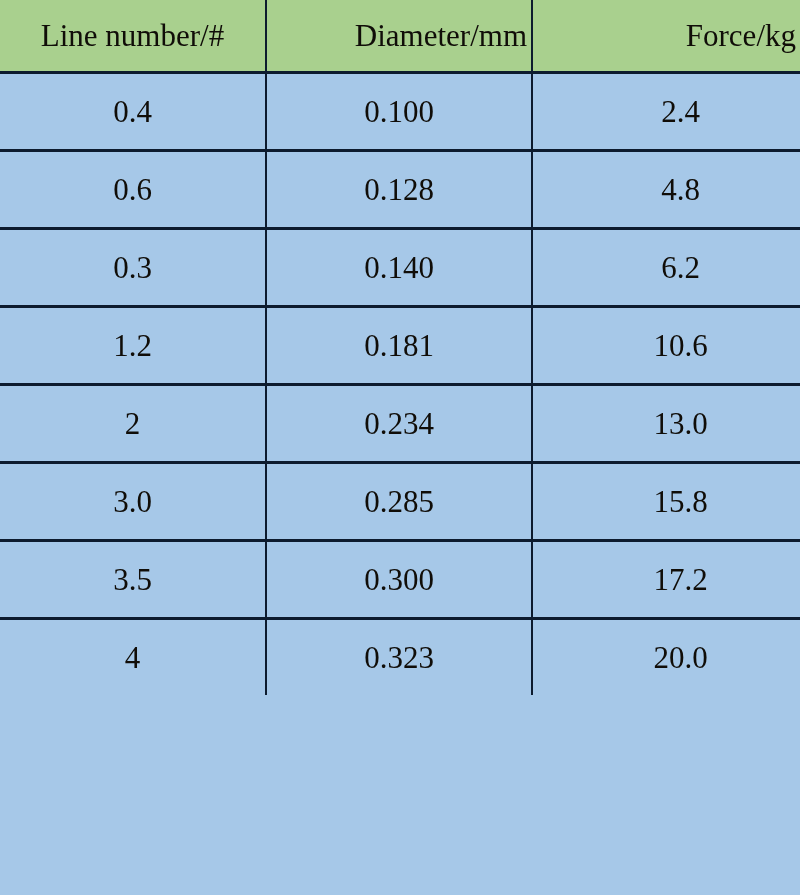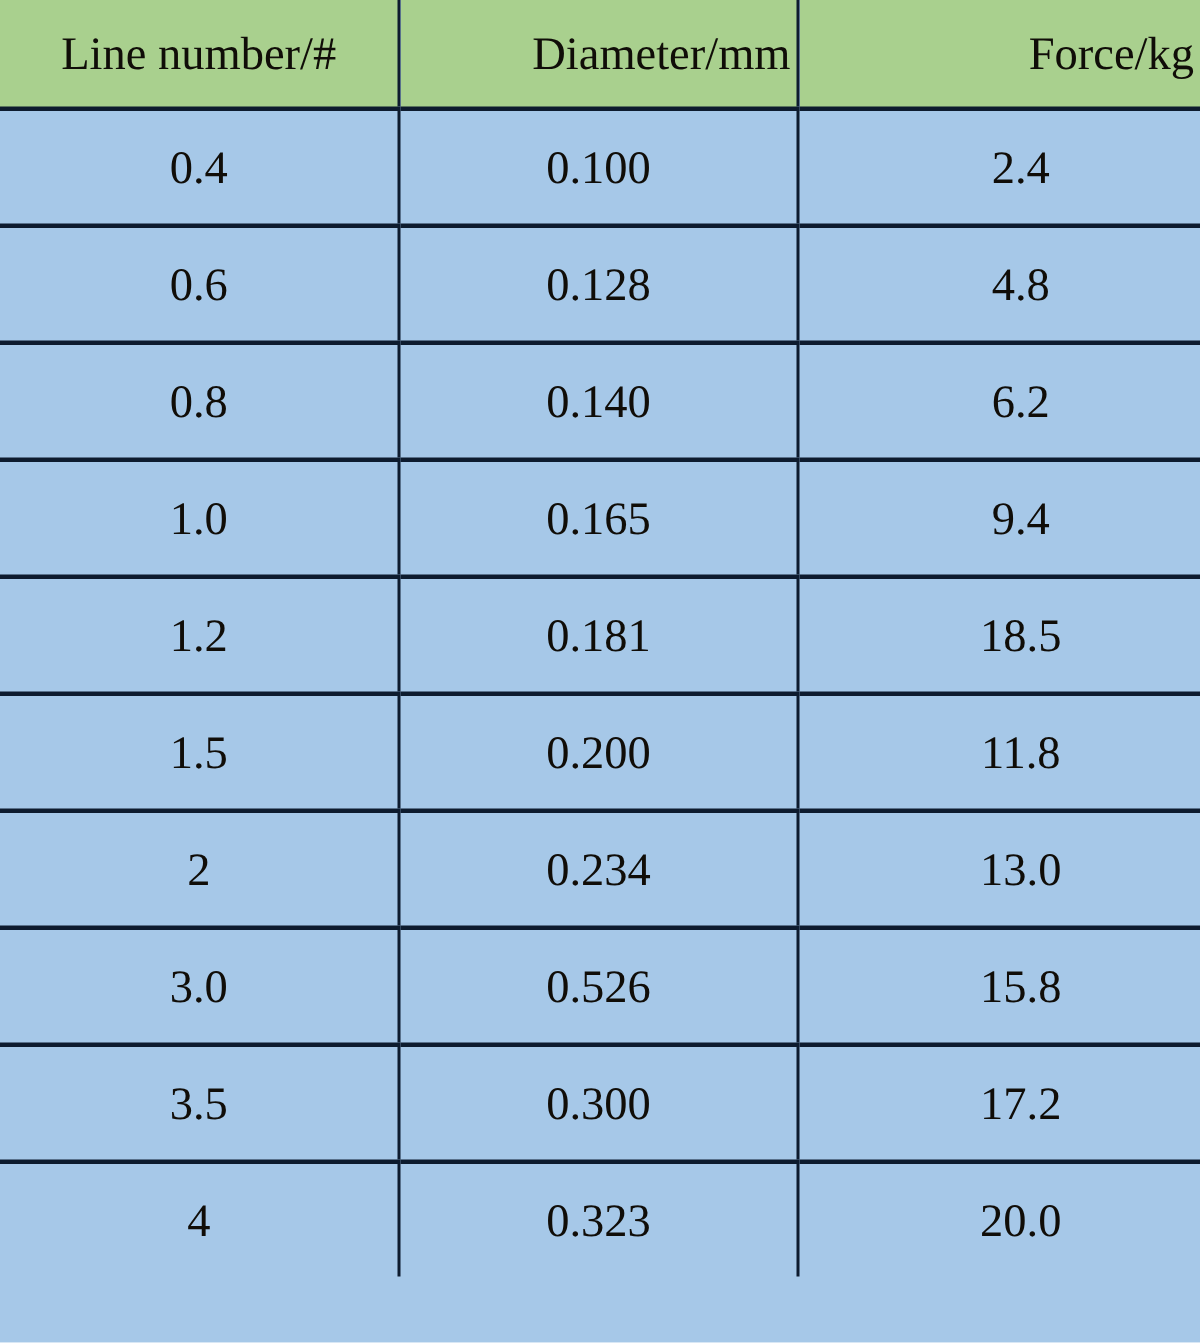--- a/index.html
+++ b/index.html
@@ -106,47 +106,37 @@
         <td>0.4</td>
         <td>0.100</td>
         <td>2.4</td>
       </tr>
       <tr class="data-row">
         <td>0.6</td>
         <td>0.128</td>
         <td>4.8</td>
       </tr>
       <tr class="data-row">
-        <td>0.8</td>
+        <td>0.3</td>
         <td>0.140</td>
         <td>6.2</td>
       </tr>
       <tr class="data-row">
-        <td>1.0</td>
-        <td>0.165</td>
-        <td>9.4</td>
-      </tr>
-      <tr class="data-row">
         <td>1.2</td>
         <td>0.181</td>
-        <td>18.5</td>
-      </tr>
-      <tr class="data-row">
-        <td>1.5</td>
-        <td>0.200</td>
-        <td>11.8</td>
+        <td>10.6</td>
       </tr>
       <tr class="data-row">
         <td>2</td>
         <td>0.234</td>
         <td>13.0</td>
       </tr>
       <tr class="data-row">
         <td>3.0</td>
-        <td>0.526</td>
+        <td>0.285</td>
         <td>15.8</td>
       </tr>
       <tr class="data-row">
         <td>3.5</td>
         <td>0.300</td>
         <td>17.2</td>
       </tr>
       <tr class="data-row">
         <td>4</td>
         <td>0.323</td>

